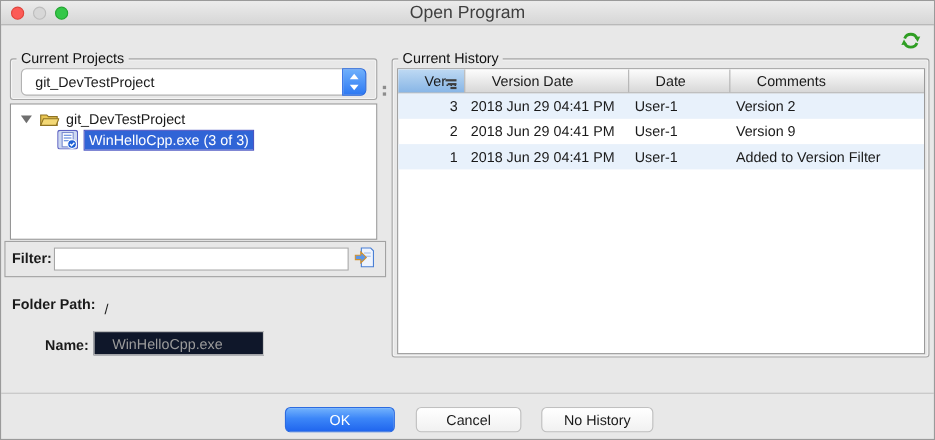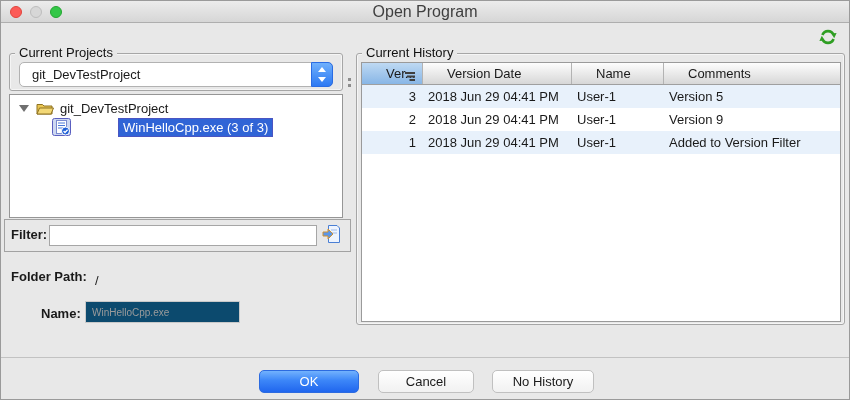--- a/index.html
+++ b/index.html
@@ -36,41 +36,41 @@
     border:1px solid #2a6ce4; }
   .chev { position:absolute; left:6px; width:0; height:0;
     border-left:4px solid transparent; border-right:4px solid transparent; }
   .chev.up { top:4px; border-bottom:5px solid #fff; }
   .chev.down { bottom:4px; border-top:5px solid #fff; }
   
   .tree { position:absolute; left:8px; top:93px; width:334px; height:124px;
     background:#fff; border:1px solid #969696; }
   .tree-row { display:flex; align-items:center; }
   .tree-row.root { margin-top:6px; padding-left:9px; }
-  .tree-row.child { margin-top:2px; padding-left:42px;gap:42px; }
+  .tree-row.child { margin-top:2px; padding-left:42px; }
   .disclosure { width:0; height:0; border-left:5px solid transparent;
     border-right:5px solid transparent; border-top:7px solid #6f6f6f; margin-right:7px; }
   .tree-ic { margin-right:6px; display:inline-flex; }
   .sel-label { background:#3064d6; color:#fff; padding:1px 4px; outline:1px solid #4a55c2; }
   
   .filter-panel { position:absolute; left:3px; top:218px; width:347px; height:33px;
     border:1px solid #a2a2a2; }
   .filter-label { position:absolute; left:10px; top:226px; font-weight:bold; }
   .filter-input { position:absolute; left:48px; top:224px; width:268px; height:21px;
     border:1px solid #a6a6a6; background:#fff; font-family:"Liberation Sans",sans-serif;
     font-size:13px; padding:0 5px; }
   .filter-btn { position:absolute; left:321px; top:223px; width:20px; height:22px;
     background:none; border:none; display:flex; }
   
   .fp-label { position:absolute; left:10px; top:268px; font-weight:bold; }
   .fp-value { position:absolute; left:94px; top:272px; }
   .name-label { position:absolute; left:40px; top:305px; font-weight:bold; }
   .name-input { position:absolute; left:84px; top:300px; width:155px; height:22px;
-    border:1px solid #c9c9c9; background:#0c4a6e; color:#9b9b9b;
-    font-family:"Liberation Sans",sans-serif; font-size:10px; padding:0 6px; }
+    border:1px solid #c9c9c9; background:#0f172a; color:#9b9b9b;
+    font-family:"Liberation Sans",sans-serif; font-size:13px; padding:0 16px; }
   
   .splitter-handle { position:absolute; left:347px; top:77px; width:3px; height:3px;
     background:#8d8d8d; box-shadow:0 6px 0 #8d8d8d; }
   
   .refresh-btn { position:absolute; left:817px; top:26px; width:22px; height:22px;
     background:none; border:none; display:flex; cursor:default; }
   
   .vh-table { position:absolute; left:360px; top:61px; width:480px; height:260px;
     background:#fff; border:1px solid #9a9a9a; overflow:hidden; }
   .vh-header { display:grid; grid-template-columns:61px 149px 92px 1fr; height:22px;
@@ -189,28 +189,28 @@
         <span>Ver...</span>
         <span class="sort-ic">
           <svg width="13" height="12" viewBox="0 0 13 12">
             <rect x="1" y="1" width="10" height="2" fill="#3f3f3f"></rect>
             <rect x="3" y="4.5" width="8" height="2" fill="#3f3f3f"></rect>
             <rect x="5.5" y="8" width="5.5" height="2" fill="#3f3f3f"></rect>
           </svg>
         </span>
       </div>
       <div class="hcell">Version Date</div>
-      <div class="hcell">Name</div>
+      <div class="hcell">Date</div>
       <div class="hcell">Comments</div>
     </div>
     <div class="vh-row alt">
       <div class="cell-ver">3</div>
       <div class="cell">2018 Jun 29 04:41 PM</div>
       <div class="cell">User-1</div>
-      <div class="cell">Version 5</div>
+      <div class="cell">Version 2</div>
     </div>
     <div class="vh-row">
       <div class="cell-ver">2</div>
       <div class="cell">2018 Jun 29 04:41 PM</div>
       <div class="cell">User-1</div>
       <div class="cell">Version 9</div>
     </div>
     <div class="vh-row alt">
       <div class="cell-ver">1</div>
       <div class="cell">2018 Jun 29 04:41 PM</div>

